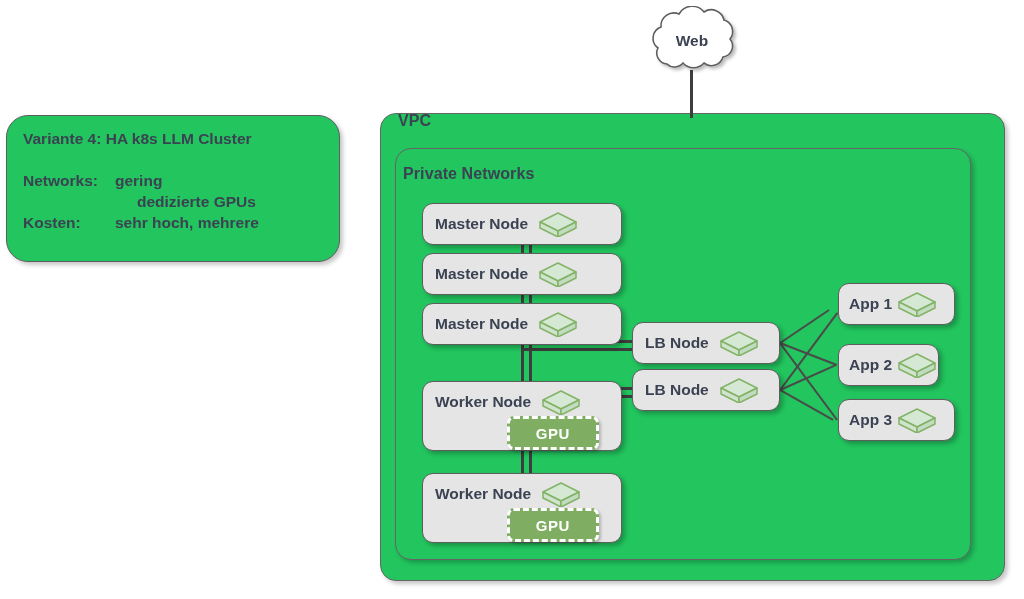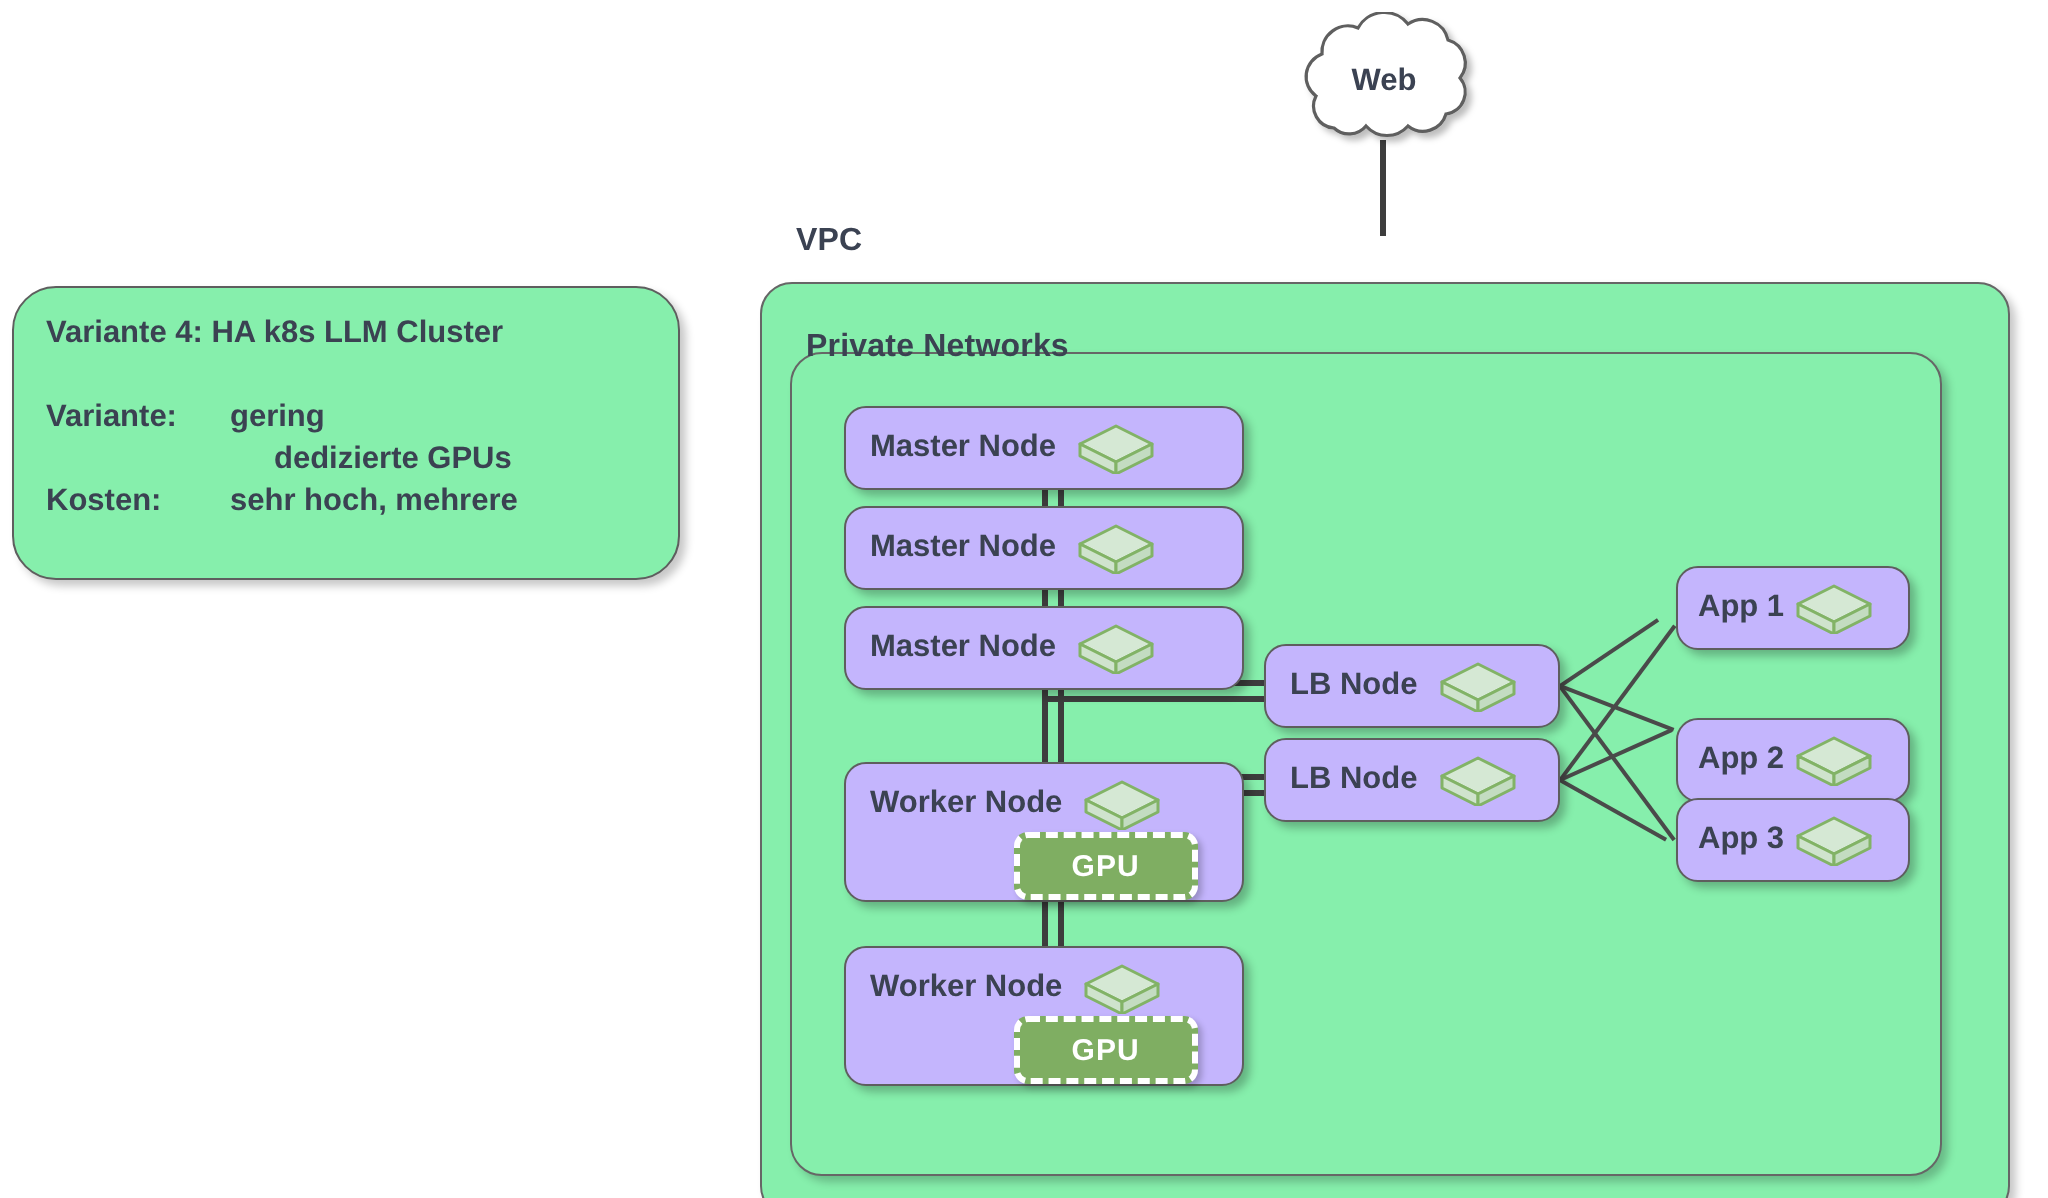--- a/index.html
+++ b/index.html
@@ -18,26 +18,25 @@
   .canvas {
     position: absolute;
     left: 0; top: 0;
     width: 1024px;
     height: 599px;
   }
 
   
   .box {
     position: absolute;
-    background: #86efac;
+    background: #22c55e;
     border: 1.6px solid #5e5e5e;
     border-radius: 14px;
     box-sizing: border-box;
     box-shadow: 3px 3px 4px rgba(0,0,0,0.22);
-    margin-top: 28px;
   }
   .group-box {
     border-radius: 16px;
     border: 1.4px solid #666666;
   }
   .group-label {
     position: absolute;
     font-size: 16px;
     font-weight: bold;
     color: #3b4252;
@@ -77,21 +76,21 @@
     white-space: nowrap;
   }
   .legend-key { width: 92px; flex: 0 0 92px; }
   .legend-val { flex: 1 1 auto; }
   .legend-row.cont .legend-key { visibility: hidden; }
   .legend-row.cont .legend-val { padding-left: 22px; }
 
   
   .node {
     position: absolute;
-    background: #c4b5fd;
+    background: #e5e5e5;
     border: 1.6px solid #5e5e5e;
     border-radius: 11px;
     box-sizing: border-box;
     box-shadow: 3px 3px 4px rgba(0,0,0,0.25);
     z-index: 5;
   }
   .node-row {
     position: absolute;
     left: 0; right: 0;
     display: flex;
@@ -194,21 +193,21 @@
 </head>
 <body>
 
 <div class="canvas">
 
   <div class="box" id="legend-box">
     <div class="legend-inner">
       <div class="legend-title">Variante 4: HA k8s LLM Cluster</div>
       <div class="legend-rows">
         <div class="legend-row">
-          <span class="legend-key">Variante:</span>
+          <span class="legend-key">Networks:</span>
           <span class="legend-val">gering</span>
         </div>
         <div class="legend-row cont">
           <span class="legend-key"></span>
           <span class="legend-val">dedizierte GPUs</span>
         </div>
         <div class="legend-row">
           <span class="legend-key">Kosten:</span>
           <span class="legend-val">sehr hoch, mehrere</span>
         </div>
@@ -365,21 +364,21 @@
       <span class="cube">
         <svg width="42" height="26" viewBox="0 0 42 26">
           <path d="M3,11 L21,2 L39,11 L21,20 Z" fill="#d5e8d4" stroke="#82b366" stroke-width="1.5" stroke-linejoin="round"></path>
           <path d="M3,11 L3,17 L21,26 L21,20 Z" fill="#cfe3cd" stroke="#82b366" stroke-width="1.5" stroke-linejoin="round"></path>
           <path d="M39,11 L39,17 L21,26 L21,20 Z" fill="#c3dcc1" stroke="#82b366" stroke-width="1.5" stroke-linejoin="round"></path>
         </svg>
       </span>
     </div>
   </div>
 
-  <div class="node node-simple" style="left:838px; top:359px; width:117px;">
+  <div class="node node-simple" style="left:838px; top:344px; width:101px;">
     <div class="node-row" style="padding-left:10px; gap:4px;">
       <span class="node-label">App 2</span>
       <span class="cube">
         <svg width="42" height="26" viewBox="0 0 42 26">
           <path d="M3,11 L21,2 L39,11 L21,20 Z" fill="#d5e8d4" stroke="#82b366" stroke-width="1.5" stroke-linejoin="round"></path>
           <path d="M3,11 L3,17 L21,26 L21,20 Z" fill="#cfe3cd" stroke="#82b366" stroke-width="1.5" stroke-linejoin="round"></path>
           <path d="M39,11 L39,17 L21,26 L21,20 Z" fill="#c3dcc1" stroke="#82b366" stroke-width="1.5" stroke-linejoin="round"></path>
         </svg>
       </span>
     </div>

